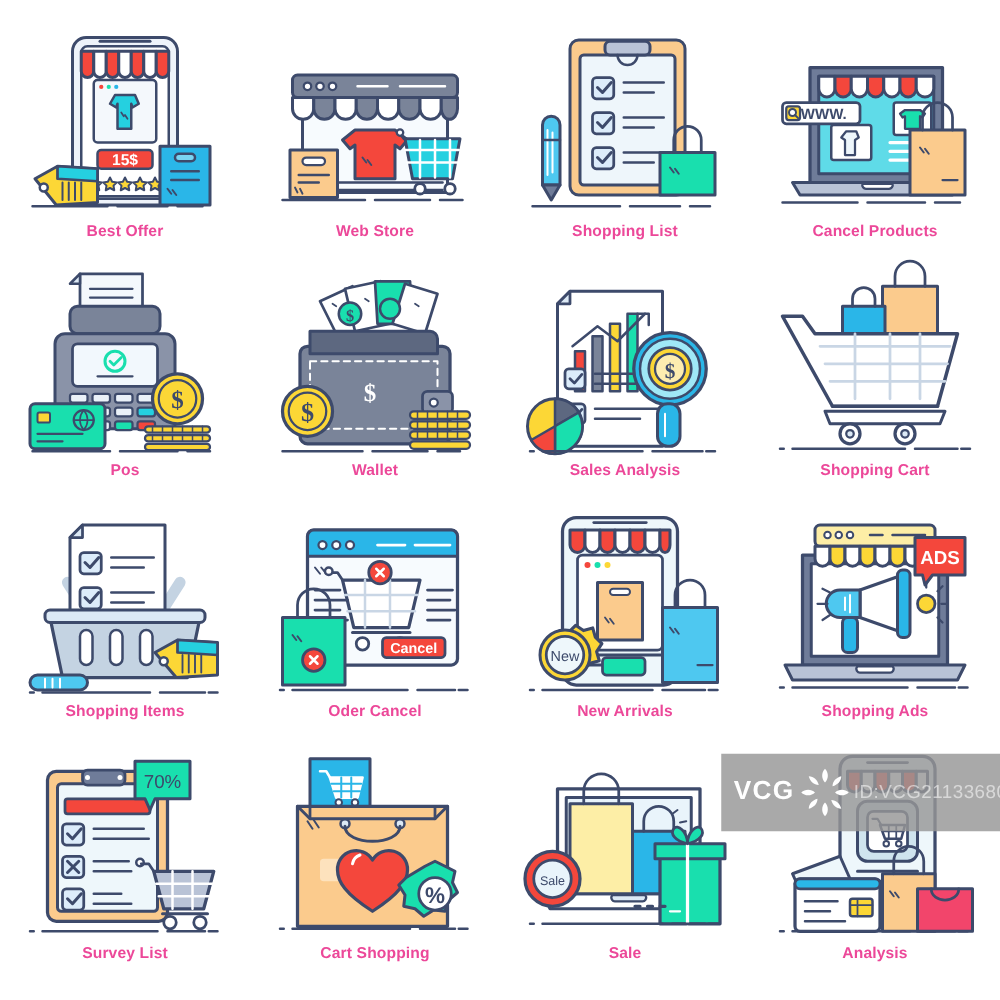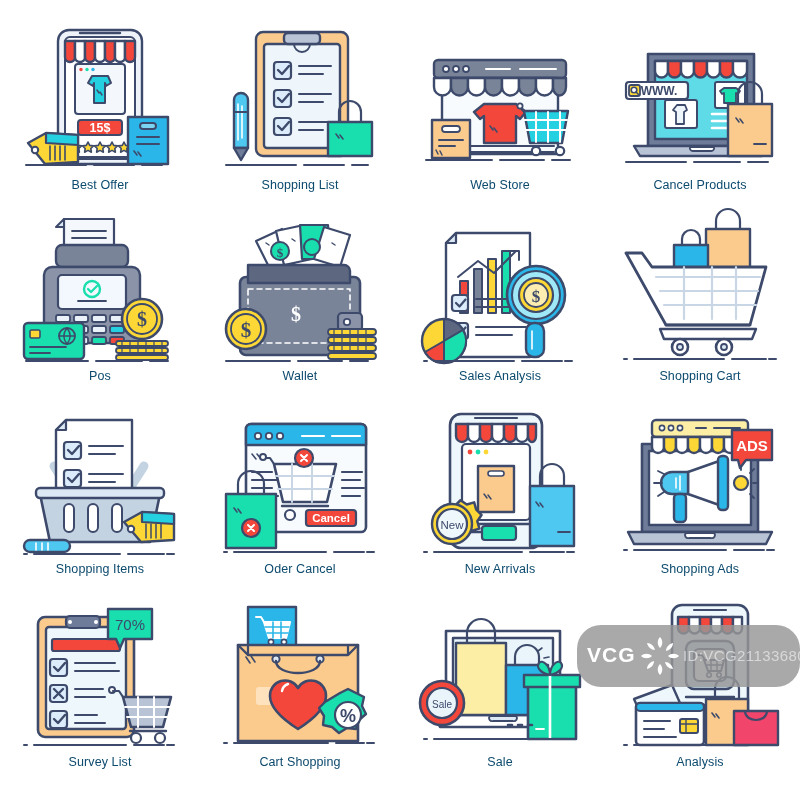--- a/index.html
+++ b/index.html
@@ -1,24 +1,24 @@
 <!DOCTYPE html>
 <html><head>
 <meta charset="utf-8">
 <style>
   html,body{margin:0;padding:0;background:#fff;}
   body{width:800px;height:800px;overflow:hidden;font-family:"Liberation Sans",sans-serif;}
   #sheet{position:relative;width:800px;height:800px;background:#fff;}
   .grid{position:absolute;inset:0;display:grid;grid-template-columns:repeat(4,200px);grid-template-rows:repeat(4,193px);}
   .cell{position:relative;display:flex;flex-direction:column;align-items:center;justify-content:flex-start;}
   .art{position:relative;width:160px;height:148px;margin-top:24px;}
-  .label{font-size:12.5px;color:#0c4a6e;letter-spacing:.1px;text-align:left;margin-top:4px;}
+  .label{font-size:12.5px;color:#ec4899;letter-spacing:.1px;text-align:left;margin-top:4px;font-weight:bold;}
   .r0 .label{margin-top:6px}
   svg{display:block;overflow:visible;}
-  .wm{position:absolute;left:577px;top:625px;width:223px;height:62px;background:rgba(150,150,150,.82);border-radius:24px;}
+  .wm{position:absolute;left:577px;top:603px;width:223px;height:62px;background:rgba(150,150,150,.82);}
   .wm-vcg{position:absolute;left:10px;top:18px;font-size:21px;font-weight:bold;color:#fff;letter-spacing:1px;font-family:"Liberation Sans",sans-serif;}
   .wm-burst{position:absolute;left:62px;top:10px;width:42px;height:42px;}
   .wm-id{position:absolute;left:106px;top:22px;font-size:15px;color:rgba(255,255,255,.55);letter-spacing:.4px;white-space:nowrap;font-family:"Liberation Sans",sans-serif;}
 </style>
 </head>
 <body>
 
 <div id="sheet">
 
   <div class="grid">
@@ -68,20 +68,66 @@
           <path d="M8 119l18-10 32 2v27l-33 2z" fill="#fcd736" stroke-width="2.4"></path>
           <path d="M26 109l32 2v10l-32-2z" fill="#25d0e0" stroke-width="2.2"></path>
           <circle cx="15" cy="126" r="3.2" fill="#ffffff" stroke-width="2"></circle>
           <path d="M30 122v14M35 122v14M40 122v14M45 122v14" stroke-width="1.6"></path>
         </g>
         <text x="80" y="108" text-anchor="middle" font-family="Liberation Sans, sans-serif" font-size="12.5" font-weight="bold" fill="#ffffff">15$</text>
         <line x1="6" y1="141" x2="154" y2="141" stroke="#3d4a6b" stroke-width="2" stroke-linecap="round" stroke-dasharray="60 8 40 8 20"></line>
       </svg>
       </div>
       <div class="label">Best Offer</div>
+    </div>
+
+    <div class="cell r0">
+      <div class="art">
+      <svg viewBox="0 0 160 148" width="160" height="148">
+        <g fill="none" stroke="#3d4a6b" stroke-width="2.4" stroke-linejoin="round" stroke-linecap="round">
+          <rect x="14" y="36" width="132" height="18" rx="4" fill="#7a8499"></rect>
+          <circle cx="26" cy="45" r="3" fill="#ffffff" stroke-width="1.8"></circle>
+          <circle cx="36" cy="45" r="3" fill="#ffffff" stroke-width="1.8"></circle>
+          <circle cx="46" cy="45" r="3" fill="#ffffff" stroke-width="1.8"></circle>
+          <path d="M66 45h24M100 45h36" stroke="#ffffff" stroke-width="2"></path>
+          <rect x="22" y="54" width="116" height="76" fill="#f7fbfe"></rect>
+
+          <g>
+            <path d="M14 54h17v9a8.5 8.5 0 0 1-17 0z" fill="#ffffff"></path>
+            <path d="M31 54h17v9a8.5 8.5 0 0 1-17 0z" fill="#7a8499"></path>
+            <path d="M48 54h17v9a8.5 8.5 0 0 1-17 0z" fill="#ffffff"></path>
+            <path d="M65 54h17v9a8.5 8.5 0 0 1-17 0z" fill="#7a8499"></path>
+            <path d="M82 54h17v9a8.5 8.5 0 0 1-17 0z" fill="#ffffff"></path>
+            <path d="M99 54h17v9a8.5 8.5 0 0 1-17 0z" fill="#7a8499"></path>
+            <path d="M116 54h17v9a8.5 8.5 0 0 1-17 0z" fill="#ffffff"></path>
+            <path d="M133 54h13v9a6.5 8.5 0 0 1-13 0z" fill="#7a8499"></path>
+          </g>
+
+          <path d="M64 80h32l10 8-6 7-4-3v27H64V92l-4 3-6-7z" fill="#f4473c" stroke-width="2.4"></path>
+          <path d="M70 102l3 4M74 104l3 4" stroke="#3d4a6b" stroke-width="1.6"></path>
+          <path d="M30 122h104" stroke-width="2"></path>
+          <path d="M30 128h104" stroke-width="2"></path>
+
+          <path d="M12 96h38v38H12z" fill="#fbcb8d" stroke-width="2.4"></path>
+          <rect x="22" y="102" width="18" height="6" rx="3" fill="#ffffff" stroke-width="1.8"></rect>
+          <path d="M19 116h24M19 122h16" stroke-width="2"></path>
+          <path d="M16 126l2 4M20 127l2 4" stroke-width="1.5"></path>
+
+          <path d="M100 83l3 4h2" stroke-width="2"></path>
+          <circle cx="100" cy="82" r="2.6" fill="#ffffff" stroke-width="1.8"></circle>
+          <path d="M104 87h44l-6 32h-32z" fill="#25d0e0" stroke-width="2.4"></path>
+          <path d="M104 96h43M106 106h40" stroke="#ffffff" stroke-width="2"></path>
+          <path d="M116 88v30M128 88v30M140 88v30" stroke="#ffffff" stroke-width="2"></path>
+          <circle cx="116" cy="127" r="4.2" fill="#ffffff" stroke-width="2.2"></circle>
+          <circle cx="140" cy="127" r="4.2" fill="#ffffff" stroke-width="2.2"></circle>
+        </g>
+        <line x1="6" y1="136" x2="154" y2="136" stroke="#3d4a6b" stroke-width="2" stroke-linecap="round" stroke-dasharray="66 8 44 8 18"></line>
+      </svg>
+      </div>
+      <div class="label">Web Store</div>
     </div>
 
     <div class="cell r0">
       <div class="art">
       <svg viewBox="0 0 160 148" width="160" height="148">
         <g fill="none" stroke="#3d4a6b" stroke-width="2.4" stroke-linejoin="round" stroke-linecap="round">
           <rect x="36" y="8" width="92" height="124" rx="7" fill="#fbcb8d"></rect>
           <rect x="44" y="20" width="76" height="104" rx="3" fill="#eef6fb"></rect>
           <rect x="64" y="9" width="36" height="11" rx="4" fill="#b9c3d6"></rect>
           <path d="M74 20a8 8 0 0 0 16 0" stroke-width="2"></path>
@@ -103,66 +149,20 @@
           <path d="M14 88h14" stroke-width="2"></path>
 
           <path d="M108 98h44v34h-44z" fill="#19dfae" stroke-width="2.4"></path>
           <path d="M119 98V88a11 11 0 0 1 22 0v10" stroke-width="2.2"></path>
           <path d="M116 110l3 4M120 111l3 4" stroke-width="1.6"></path>
         </g>
         <line x1="6" y1="141" x2="154" y2="141" stroke="#3d4a6b" stroke-width="2" stroke-linecap="round" stroke-dasharray="70 8 40 8 16"></line>
       </svg>
       </div>
       <div class="label">Shopping List</div>
-    </div>
-
-    <div class="cell r0">
-      <div class="art">
-      <svg viewBox="0 0 160 148" width="160" height="148">
-        <g fill="none" stroke="#3d4a6b" stroke-width="2.4" stroke-linejoin="round" stroke-linecap="round">
-          <rect x="14" y="36" width="132" height="18" rx="4" fill="#7a8499"></rect>
-          <circle cx="26" cy="45" r="3" fill="#ffffff" stroke-width="1.8"></circle>
-          <circle cx="36" cy="45" r="3" fill="#ffffff" stroke-width="1.8"></circle>
-          <circle cx="46" cy="45" r="3" fill="#ffffff" stroke-width="1.8"></circle>
-          <path d="M66 45h24M100 45h36" stroke="#ffffff" stroke-width="2"></path>
-          <rect x="22" y="54" width="116" height="76" fill="#f7fbfe"></rect>
-
-          <g>
-            <path d="M14 54h17v9a8.5 8.5 0 0 1-17 0z" fill="#ffffff"></path>
-            <path d="M31 54h17v9a8.5 8.5 0 0 1-17 0z" fill="#7a8499"></path>
-            <path d="M48 54h17v9a8.5 8.5 0 0 1-17 0z" fill="#ffffff"></path>
-            <path d="M65 54h17v9a8.5 8.5 0 0 1-17 0z" fill="#7a8499"></path>
-            <path d="M82 54h17v9a8.5 8.5 0 0 1-17 0z" fill="#ffffff"></path>
-            <path d="M99 54h17v9a8.5 8.5 0 0 1-17 0z" fill="#7a8499"></path>
-            <path d="M116 54h17v9a8.5 8.5 0 0 1-17 0z" fill="#ffffff"></path>
-            <path d="M133 54h13v9a6.5 8.5 0 0 1-13 0z" fill="#7a8499"></path>
-          </g>
-
-          <path d="M64 80h32l10 8-6 7-4-3v27H64V92l-4 3-6-7z" fill="#f4473c" stroke-width="2.4"></path>
-          <path d="M70 102l3 4M74 104l3 4" stroke="#3d4a6b" stroke-width="1.6"></path>
-          <path d="M30 122h104" stroke-width="2"></path>
-          <path d="M30 128h104" stroke-width="2"></path>
-
-          <path d="M12 96h38v38H12z" fill="#fbcb8d" stroke-width="2.4"></path>
-          <rect x="22" y="102" width="18" height="6" rx="3" fill="#ffffff" stroke-width="1.8"></rect>
-          <path d="M19 116h24M19 122h16" stroke-width="2"></path>
-          <path d="M16 126l2 4M20 127l2 4" stroke-width="1.5"></path>
-
-          <path d="M100 83l3 4h2" stroke-width="2"></path>
-          <circle cx="100" cy="82" r="2.6" fill="#ffffff" stroke-width="1.8"></circle>
-          <path d="M104 87h44l-6 32h-32z" fill="#25d0e0" stroke-width="2.4"></path>
-          <path d="M104 96h43M106 106h40" stroke="#ffffff" stroke-width="2"></path>
-          <path d="M116 88v30M128 88v30M140 88v30" stroke="#ffffff" stroke-width="2"></path>
-          <circle cx="116" cy="127" r="4.2" fill="#ffffff" stroke-width="2.2"></circle>
-          <circle cx="140" cy="127" r="4.2" fill="#ffffff" stroke-width="2.2"></circle>
-        </g>
-        <line x1="6" y1="136" x2="154" y2="136" stroke="#3d4a6b" stroke-width="2" stroke-linecap="round" stroke-dasharray="66 8 44 8 18"></line>
-      </svg>
-      </div>
-      <div class="label">Web Store</div>
     </div>
 
     <div class="cell r0">
       <div class="art">
       <svg viewBox="0 0 160 148" width="160" height="148">
         <g fill="none" stroke="#3d4a6b" stroke-width="2.4" stroke-linejoin="round" stroke-linecap="round">
           <path d="M28 30h106v92H28z" fill="#6f7c99" stroke-width="2.6"></path>
           <rect x="35" y="37" width="92" height="78" fill="#5fdbe8"></rect>
           <path d="M14 122h134l-6 10H20z" fill="#b9c3d6" stroke-width="2.4"></path>
           <path d="M70 123h24a3 3 0 0 1-3 4H73a3 3 0 0 1-3-4z" fill="#ffffff" stroke-width="1.8"></path>

